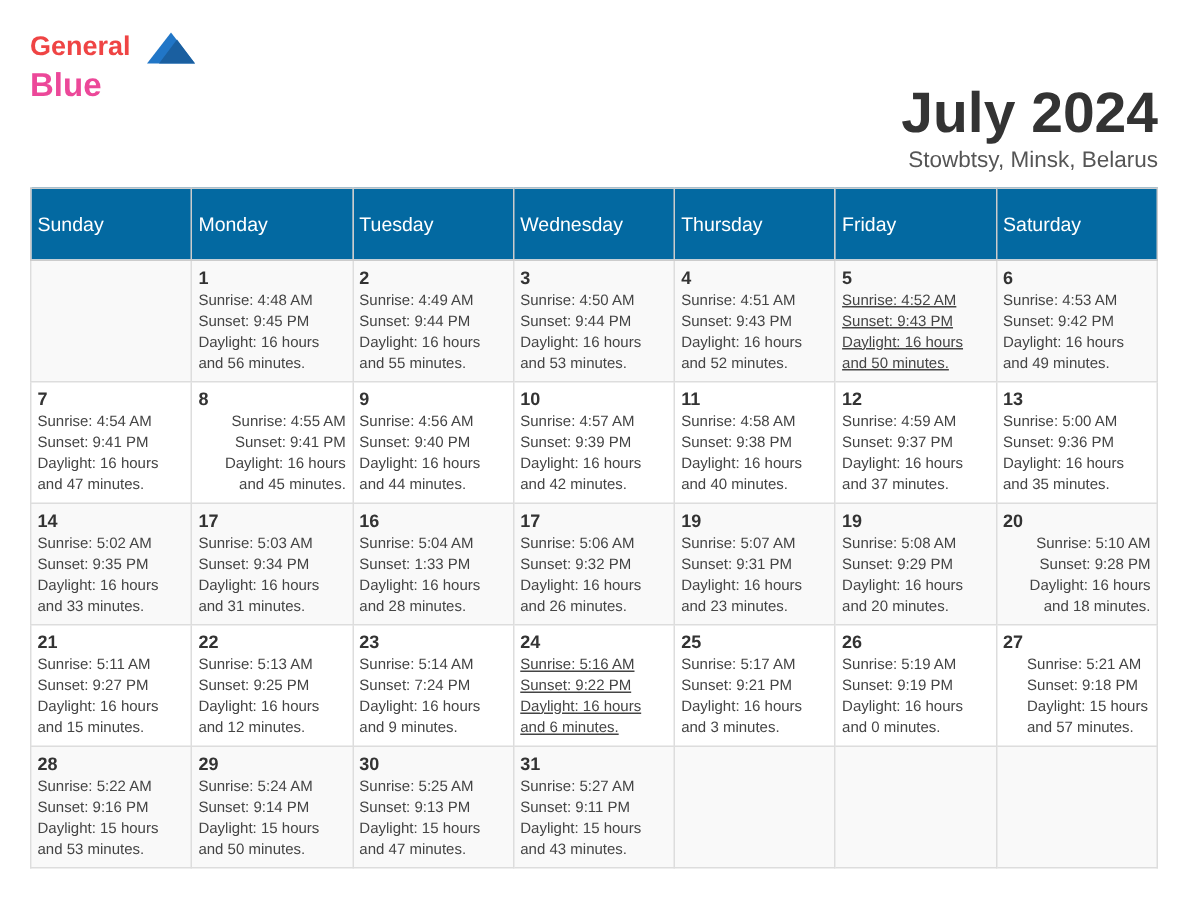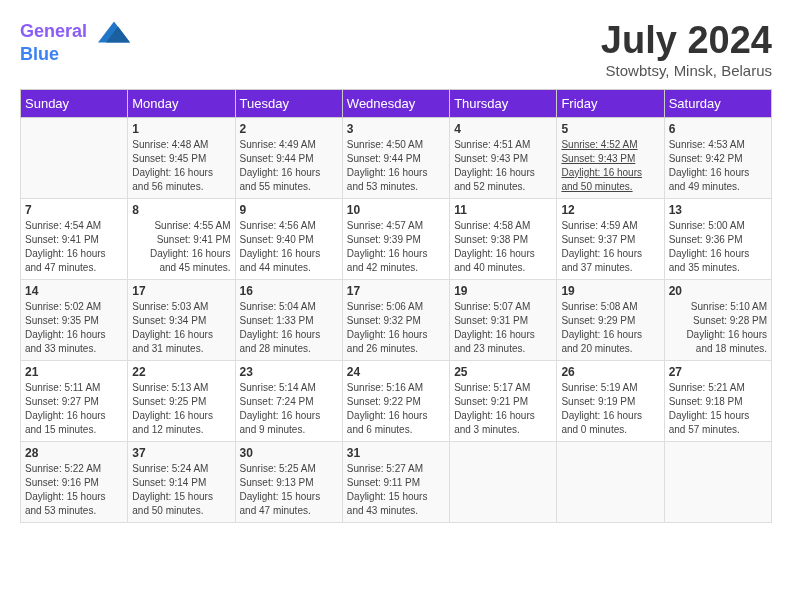--- a/index.html
+++ b/index.html
@@ -20,50 +20,51 @@
       display: flex;
       align-items: center;
     }
     .logo-text {
       font-size: 18px;
       font-weight: bold;
       color: #333;
       line-height: 1.2;
     }
     .logo-text span {
-      color: #8b5cf6;
+      color: #ef4444;
     }
     .logo-icon {
       width: 32px;
       height: 32px;
       margin-left: 4px;
     }
     .title-block {
       text-align: right;
     }
     .month-year {
       font-size: 38px;
       font-weight: bold;
       color: #333;
       line-height: 1.1;
+      margin-top: 36px;
     }
     .location {
       font-size: 15px;
       color: #555;
       margin-left: 48px;
     }
     table {
       width: 100%;
       border-collapse: collapse;
       font-size: 11px;
     }
     thead tr th {
-      background-color: #6d28d9;
+      background-color: #0369a1;
       color: #fff;
-      padding: 6px 4px;
+      padding: 16px 4px;
       text-align: left;
       font-size: 13px;
       font-weight: normal;
       border: 1px solid #ccc;
     }
     tbody tr td {
       border: 1px solid #ddd;
       vertical-align: top;
       padding: 4px;
       width: calc(100% / 7);
@@ -96,21 +97,21 @@
 <div class="header">
   <div class="logo">
     <div>
       <div class="logo-text">
         <span>General</span>
         <svg class="logo-icon" viewBox="0 0 40 30" xmlns="http://www.w3.org/2000/svg" style="display:inline-block;vertical-align:middle;width:36px;height:24px;">
           <polygon points="0,28 20,2 40,28" fill="#2176c7"></polygon>
           <polygon points="10,28 25,8 40,28" fill="#1a5fa0"></polygon>
         </svg>
       </div>
-      <div class="logo-text" style="color:#3b82f6;font-size:18px;font-weight:bold;">Blue</div>
+      <div class="logo-text" style="color:#ec4899;font-size:22px;font-weight:bold;">Blue</div>
     </div>
   </div>
   <div class="title-block">
     <div class="month-year">July 2024</div>
     <div class="location">Stowbtsy, Minsk, Belarus</div>
   </div>
 </div>
 
 <table>
   <thead>
@@ -289,57 +290,57 @@
         </td>
         <td>
           <div class="day-number">23</div>
           <div class="day-info" style="white-space: pre-line;">Sunrise: 5:14 AM
 Sunset: 7:24 PM
 Daylight: 16 hours
 and 9 minutes.</div>
         </td>
         <td>
           <div class="day-number">24</div>
-          <div class="day-info" style="white-space: pre-line;">Sunrise: 5:16 AM
+          <div class="day-info" style="white-space: pre-line; text-decoration: underline;">Sunrise: 5:16 AM
 Sunset: 9:22 PM
 Daylight: 16 hours
 and 6 minutes.</div>
         </td>
         <td>
           <div class="day-number">25</div>
           <div class="day-info" style="white-space: pre-line;">Sunrise: 5:17 AM
 Sunset: 9:21 PM
 Daylight: 16 hours
 and 3 minutes.</div>
         </td>
         <td>
           <div class="day-number">26</div>
           <div class="day-info" style="white-space: pre-line;">Sunrise: 5:19 AM
 Sunset: 9:19 PM
 Daylight: 16 hours
 and 0 minutes.</div>
         </td>
         <td>
           <div class="day-number">27</div>
-          <div class="day-info" style="white-space: pre-line;">Sunrise: 5:21 AM
+          <div class="day-info" style="white-space: pre-line; margin-left: 16px;">Sunrise: 5:21 AM
 Sunset: 9:18 PM
 Daylight: 15 hours
 and 57 minutes.</div>
         </td>
       </tr>
       <tr>
         <td>
           <div class="day-number">28</div>
           <div class="day-info" style="white-space: pre-line;">Sunrise: 5:22 AM
 Sunset: 9:16 PM
 Daylight: 15 hours
 and 53 minutes.</div>
         </td>
         <td>
-          <div class="day-number">37</div>
+          <div class="day-number">29</div>
           <div class="day-info" style="white-space: pre-line;">Sunrise: 5:24 AM
 Sunset: 9:14 PM
 Daylight: 15 hours
 and 50 minutes.</div>
         </td>
         <td>
           <div class="day-number">30</div>
           <div class="day-info" style="white-space: pre-line;">Sunrise: 5:25 AM
 Sunset: 9:13 PM
 Daylight: 15 hours

